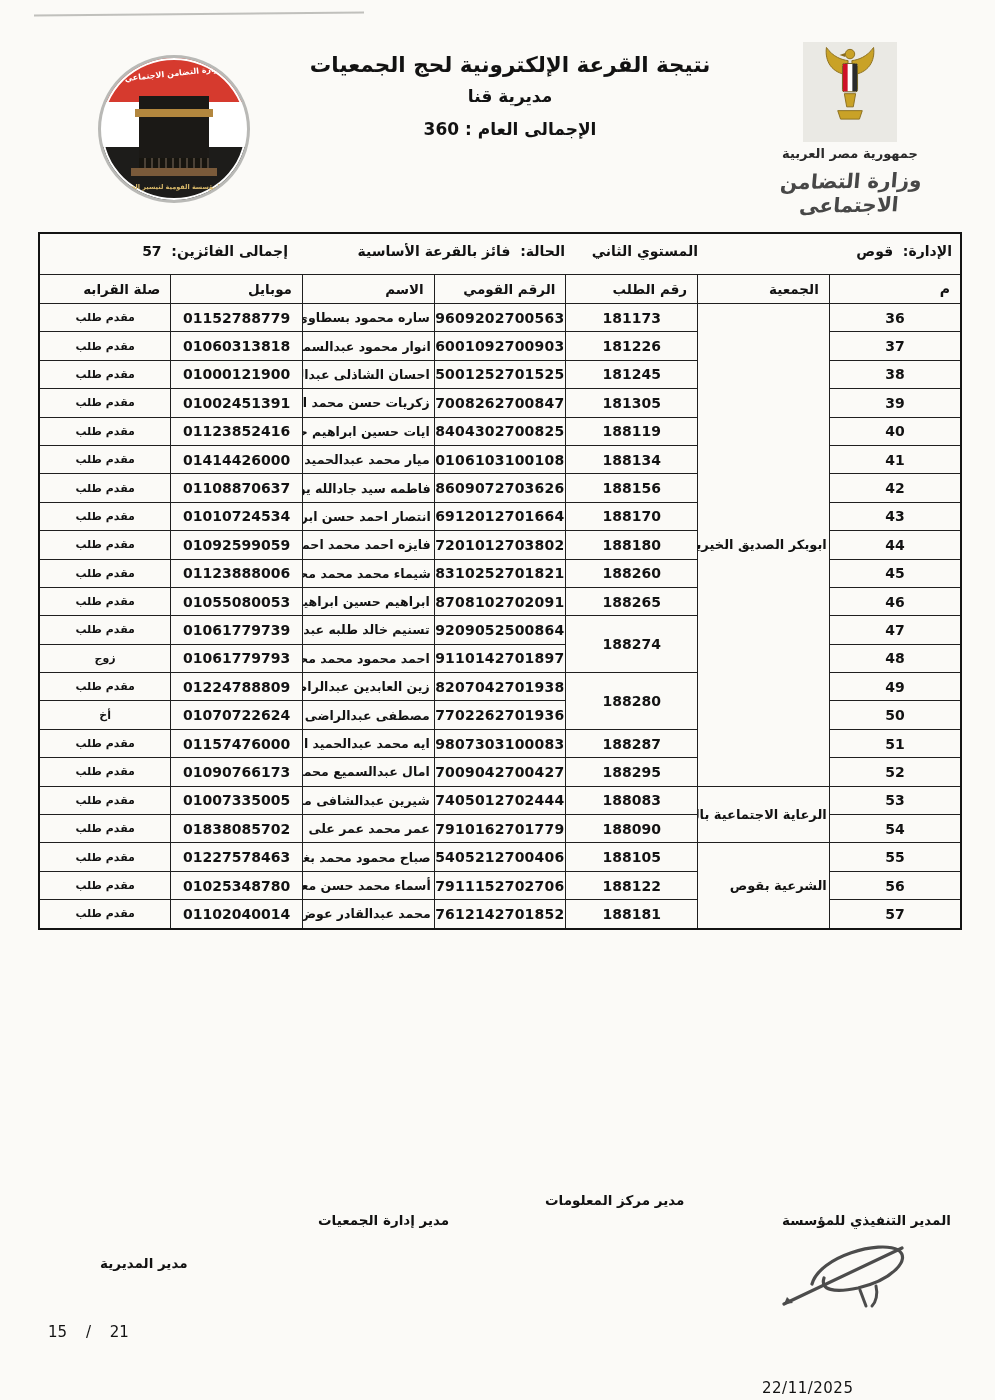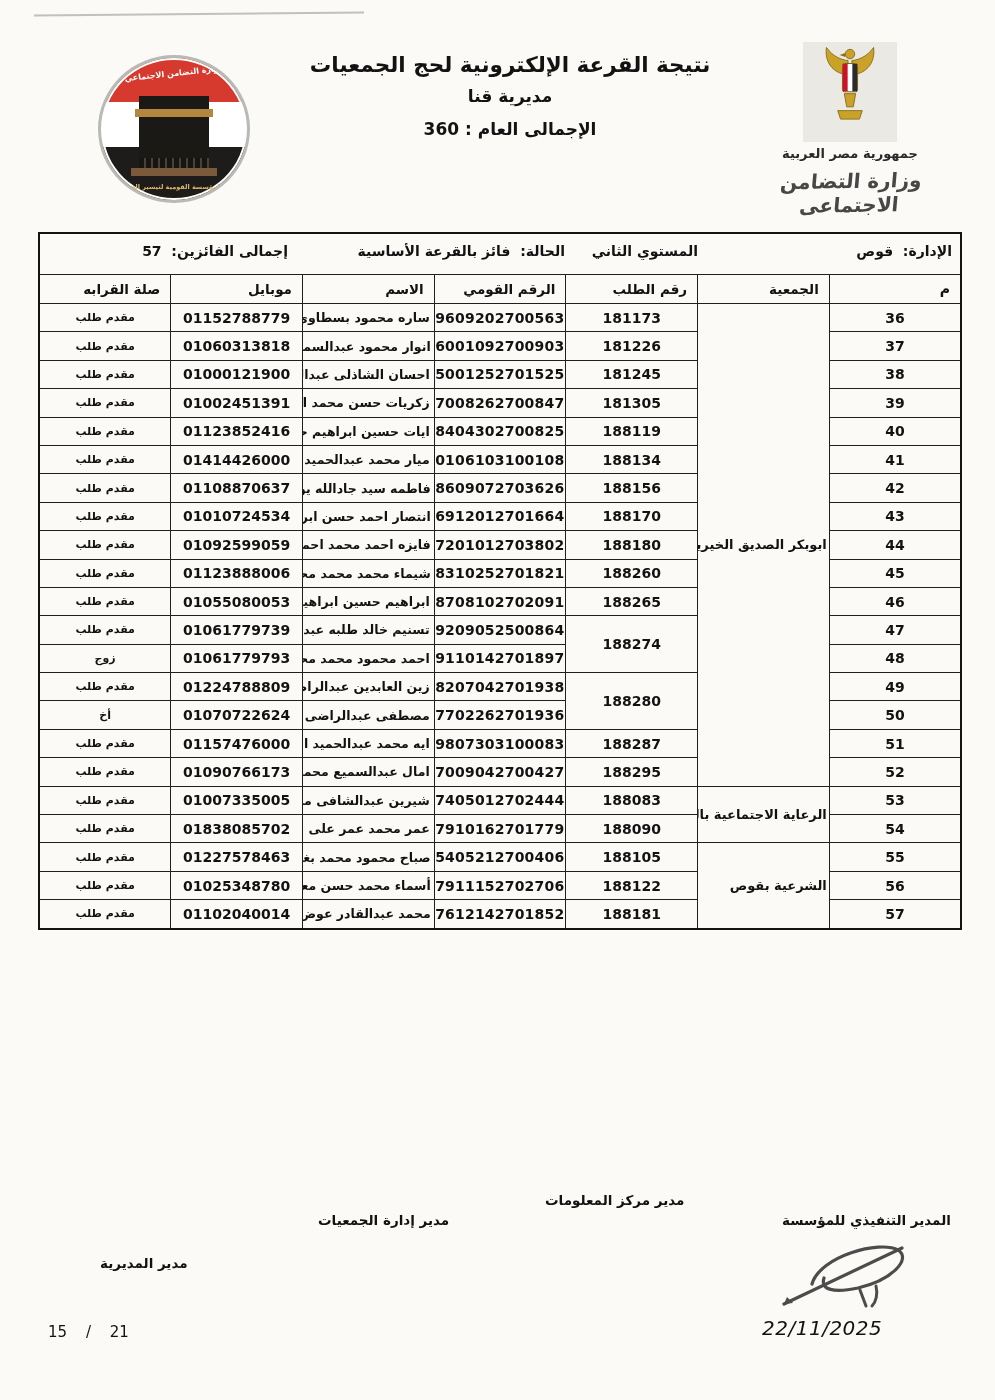--- a/index.html
+++ b/index.html
@@ -58,21 +58,21 @@
   .c-mob  { text-align:center; font-size:14px; }
   .c-rel  { text-align:center; padding:0 3px; font-size:11px; }
 
   
   .sig-label { position:absolute; font-size:13.5px; font-weight:bold; direction:rtl; white-space:nowrap; }
   .lbl-info-center { left:545px; top:1192px; }
   .lbl-assoc-admin { left:318px; top:1212px; }
   .lbl-directorate { left:100px; top:1255px; }
   .lbl-exec        { left:782px; top:1212px; }
   .signature { position:absolute; left:772px; top:1232px; }
-  .doc-date  { position:absolute; left:762px; top:1316px; font-size:20px; font-weight:500; letter-spacing:.5px;font-style:italic; }
+  .doc-date  { position:absolute; left:762px; top:1379px; font-size:15px; font-weight:500; letter-spacing:.5px; }
   .page-indicator { position:absolute; left:48px; top:1323px; font-size:15px; font-weight:500; }
   .page-indicator span { margin-right:14px; }
 </style>
 </head>
 <body>
 
 <div class="page">
 
   <div class="scan-artifact"></div>
 

